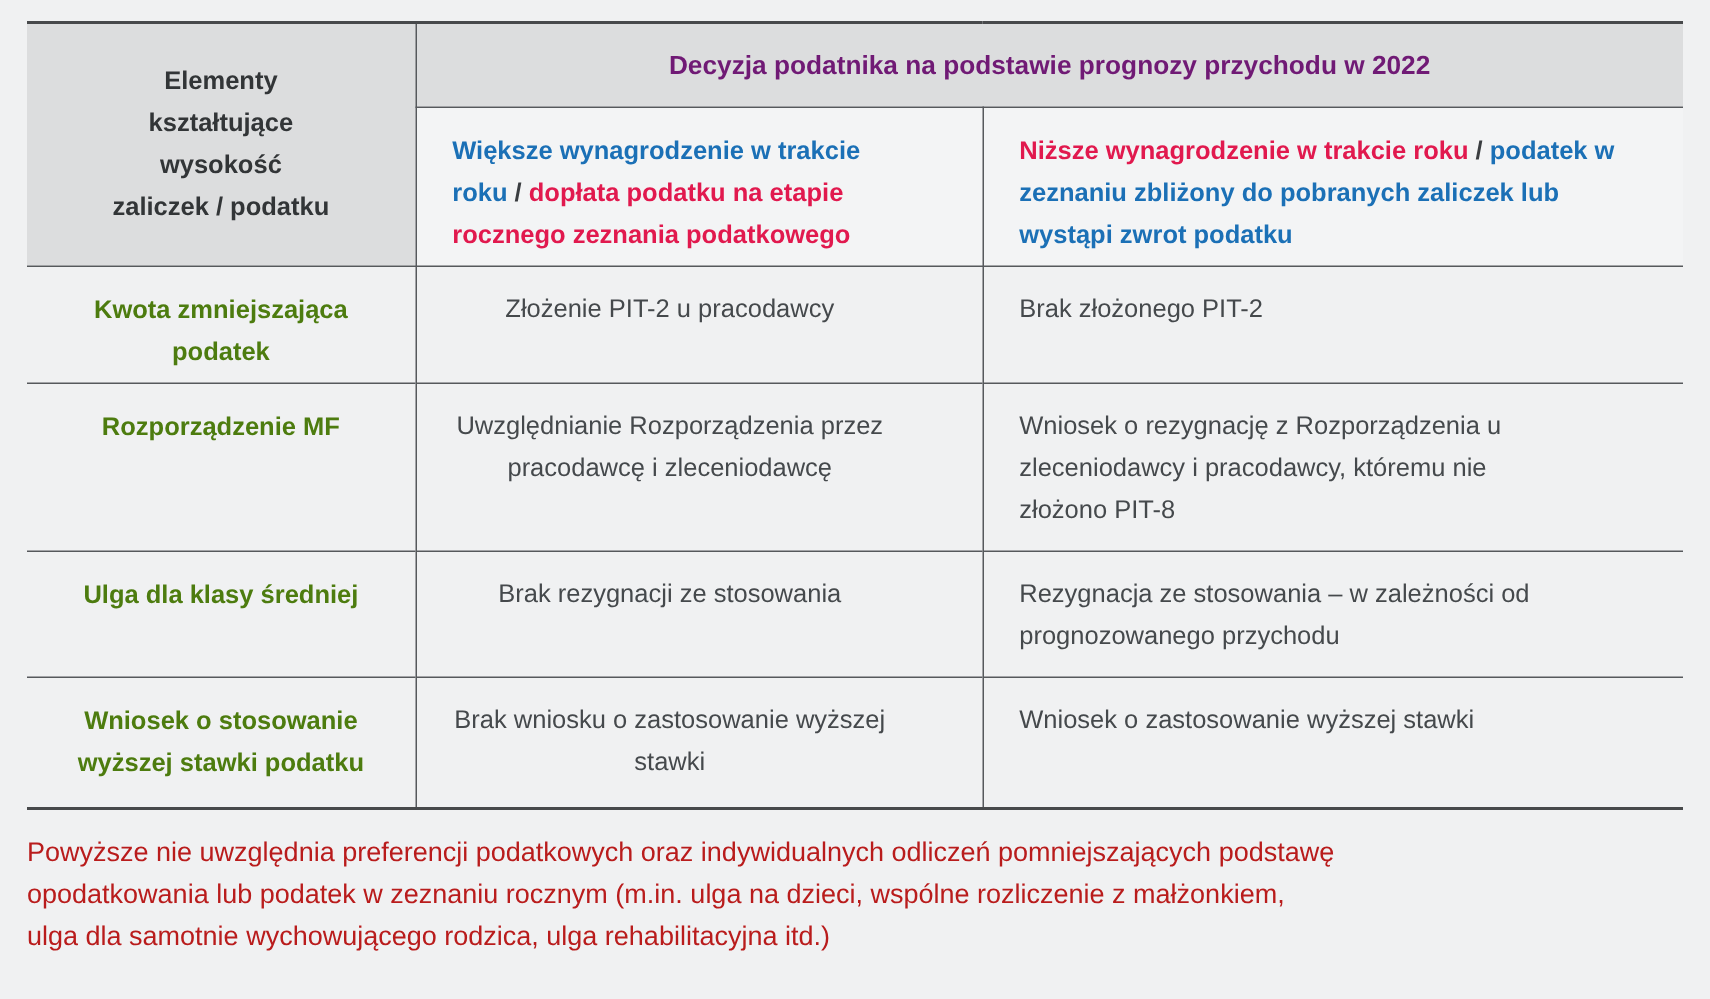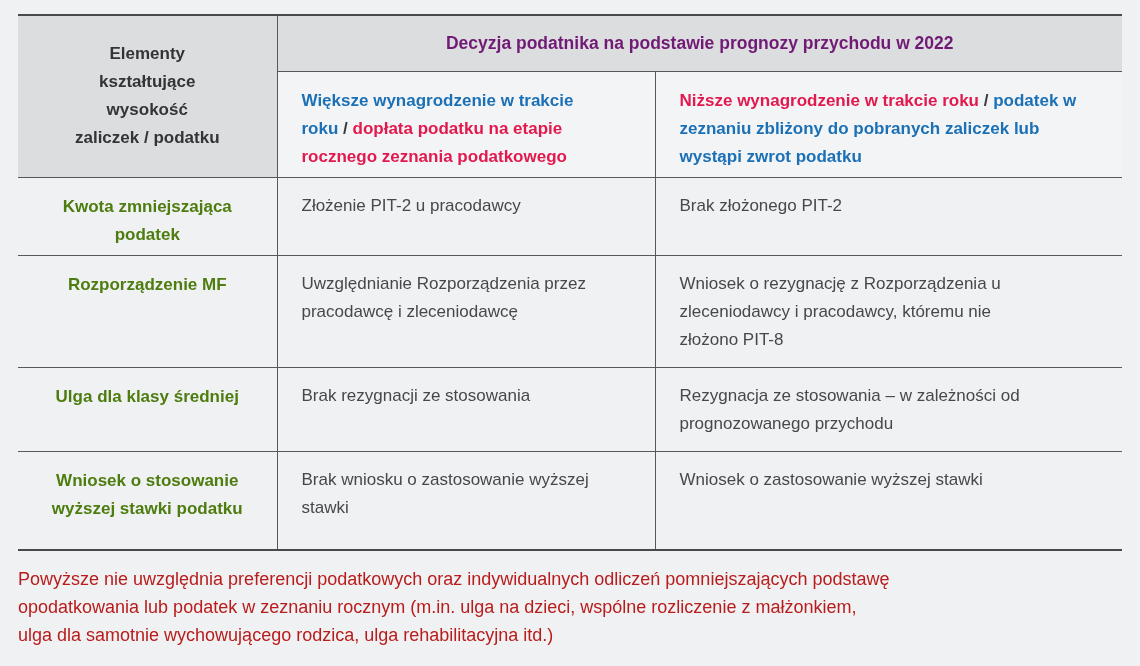--- a/index.html
+++ b/index.html
@@ -65,38 +65,38 @@
   td.scenario.b p { max-width: 424px; }
   .txt-blue { color: #1b70b6; }
   .txt-red  { color: #e1194e; }
   .txt-dark { color: #3a3d40; }
 
   
   tr.body-row td { border-top: 1.5px solid #56595c; background: #f0f1f2; }
   tr.r1 { height: 78px; }
   tr.r2 { height: 112px; }
   tr.r3 { height: 84px; }
-  tr.r4 { height: 99px; }
+  tr.r4 { height: 88px; }
   td.row-label {
     text-align: center;
     padding: 15px 14px 0 14px;
     color: #4d7c0f;
     font-size: 17px;
     font-weight: 700;
     line-height: 28px;
     border-right: 1.5px solid #56595c;
   }
   td.cell-a, td.cell-b {
     padding: 14px 16px 0 24px;
     color: #45494c;
     font-size: 17px;
     font-weight: 400;
     line-height: 28px;
   }
-  td.cell-a { border-right: 1.5px solid #56595c; }
+  td.cell-a { border-right: 1.5px solid #56595c; text-align: center; }
   td.cell-a p { max-width: 290px; }
   td.cell-b p { max-width: 350px; }
 
   
   .footnote {
     margin-top: 14px;
     color: #b91c1c;
     font-size: 18px;
     line-height: 28px;
     white-space: pre-line;

